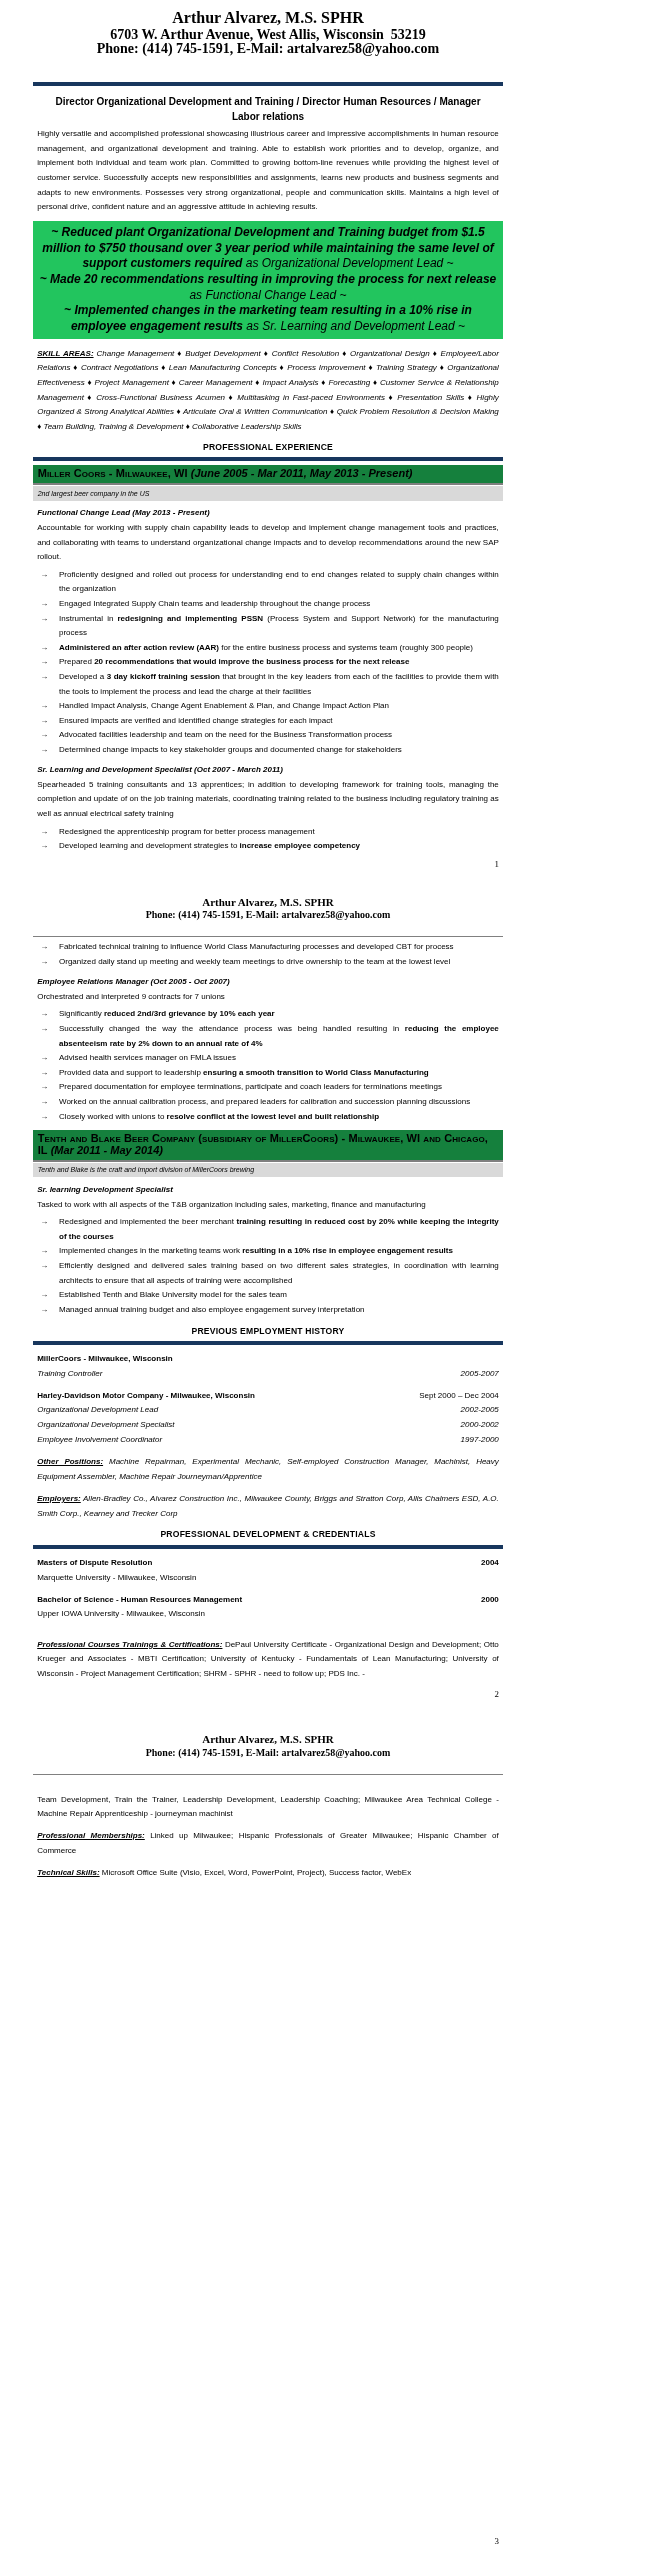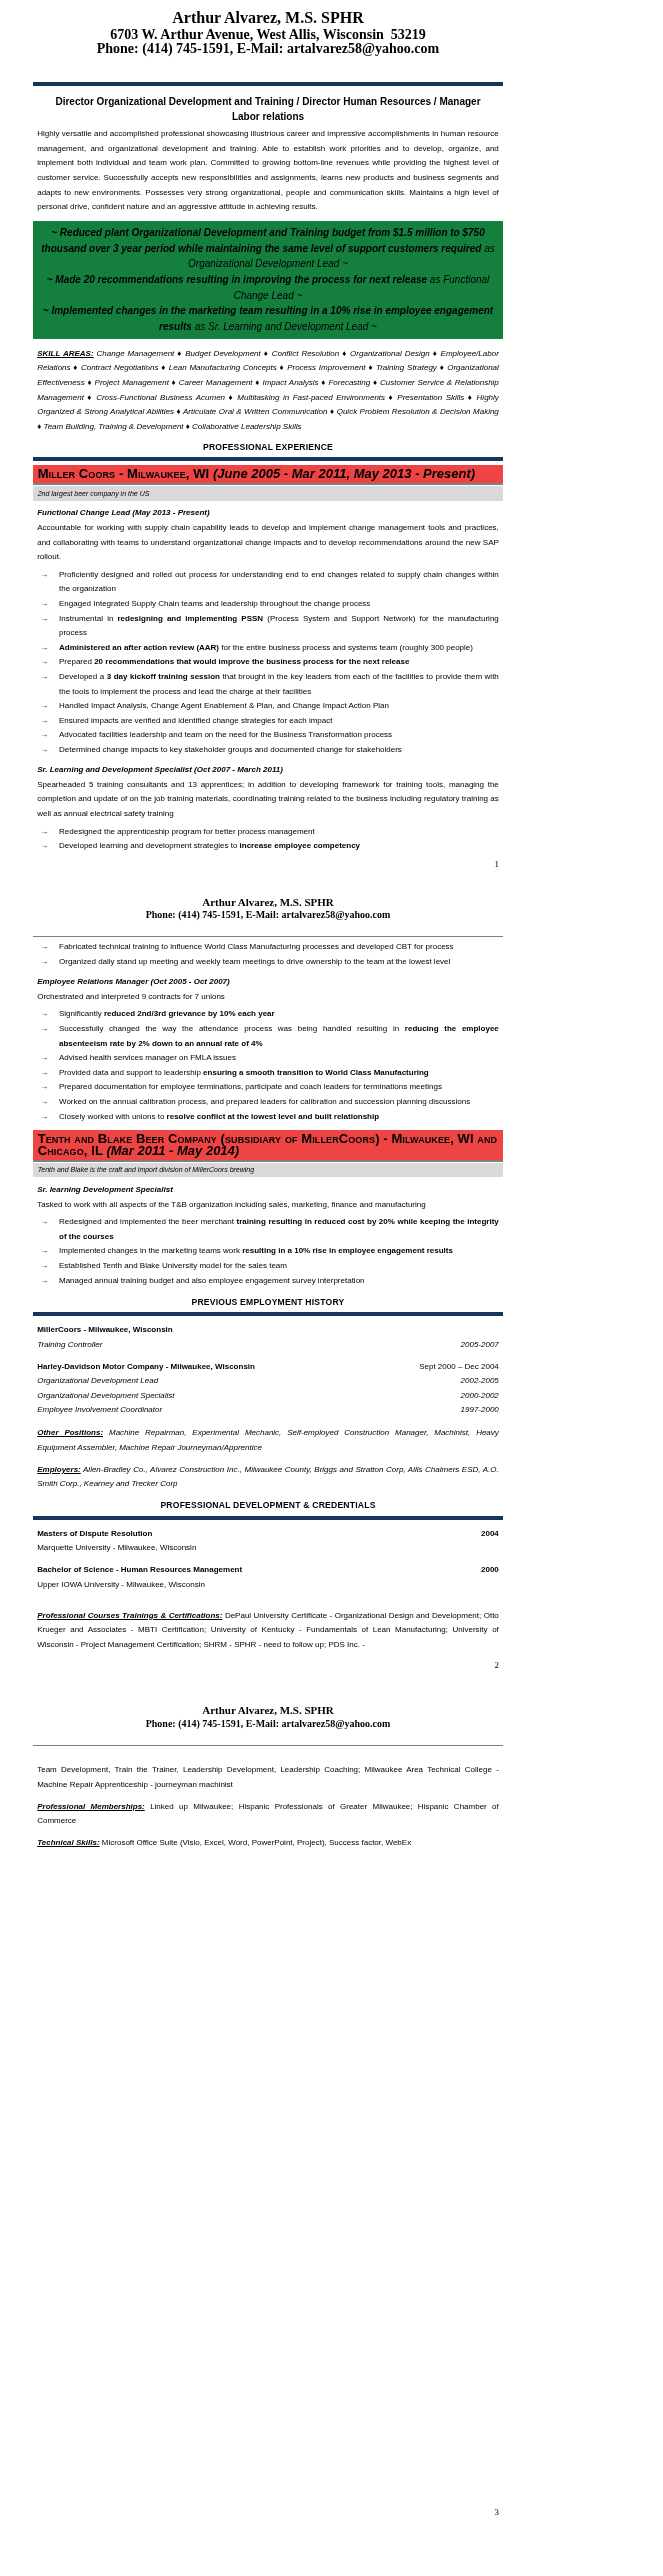--- a/index.html
+++ b/index.html
@@ -23,38 +23,38 @@
 
   .role-heading {
     margin-top:8.3px; font-size:10px; font-weight:bold; text-align:center; line-height:15px;
   }
 
   .para {
     font-size:8px; line-height:14.6px; text-align:justify;
     margin:3.1px 0 0 0; padding:0 4.2px;
   }
   .highlight-box {
-    margin-top:6.2px; background:#15803d; padding:4.2px 5.2px;
-    font-size:10px; line-height:15.6px; font-weight:bold; font-style:italic; text-align:center;
+    margin-top:6.2px; background:#22c55e; padding:4.2px 5.2px;
+    font-size:12px; line-height:15.6px; font-weight:bold; font-style:italic; text-align:center;
   }
   .highlight-box .hl-line { margin:0; }
   .highlight-box b { font-weight:bold; }
   .highlight-box .hl-line { font-weight:normal; } 
   .skills { font-style:italic; margin-top:8.3px; }
   .lbl { font-weight:bold; font-style:italic; text-decoration:underline; }
 
   h2.section {
     margin:7.3px 0 0 0; font-size:8.6px; line-height:11.5px;
     font-weight:bold; text-align:center; letter-spacing:0.2px;
   }
 
   
   .company-bar {
-    margin-top:4.2px; background:#ef4444; border-bottom:2.1px solid #7F7F7F;
-    padding:3.1px 4.7px; font-size:13px; line-height:11.5px; font-weight:bold;
+    margin-top:4.2px; background:#15803d; border-bottom:2.1px solid #7F7F7F;
+    padding:3.1px 4.7px; font-size:11px; line-height:11.5px; font-weight:bold;
   }
   .company-bar .smallcaps { font-variant:small-caps; letter-spacing:0.1px; }
   .company-bar .bar-dates { font-style:italic; }
   .company-tagline {
     margin-top:1.6px; background:#D9D9D9; padding:2.1px 4.7px;
     font-size:7px; line-height:10px; font-style:italic;
   }
 
   .job-title {
     margin:6.2px 0 0 0; padding:0 4.2px;
@@ -190,20 +190,21 @@
     <div class="company-bar" style="margin-top:6.2px;">
       <span class="smallcaps">Tenth and Blake Beer Company (subsidiary of MillerCoors) - Milwaukee, WI and Chicago, IL </span><span class="bar-dates">(Mar 2011 - May 2014)</span>
     </div>
     <div class="company-tagline">Tenth and Blake is the craft and import division of MillerCoors brewing</div>
 
     <p class="job-title">Sr. learning Development Specialist</p>
     <p class="para intro">Tasked to work with all aspects of the T&amp;B organization including sales, marketing, finance and manufacturing</p>
     <ul class="arrows">
         <li>Redesigned and implemented the beer merchant <b>training resulting in reduced cost by 20% while keeping the integrity of the courses</b></li>
         <li>Implemented changes in the marketing teams work <b>resulting in a 10% rise in employee engagement results</b></li>
+        <li>Efficiently designed and delivered sales training based on two different sales strategies, in coordination with learning architects to ensure that all aspects of training were accomplished</li>
         <li>Established Tenth and Blake University model for the sales team</li>
         <li>Managed annual training budget and also employee engagement survey interpretation</li>
       </ul>
 
     <h2 class="section" style="margin-top:8.3px;">PREVIOUS EMPLOYMENT HISTORY</h2>
     <div class="rule-navy tight"></div>
 
     <div class="emp-group">
       <div class="emp-row">
         <span class="emp-company">MillerCoors - Milwaukee, Wisconsin</span>

